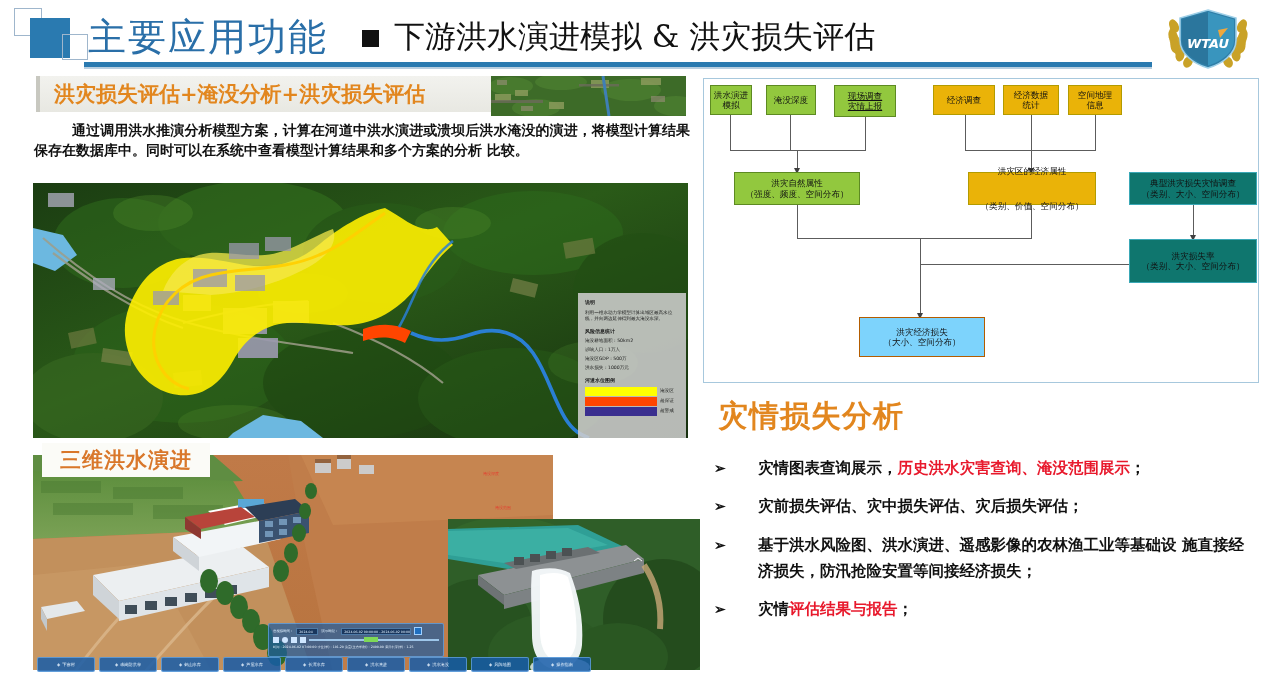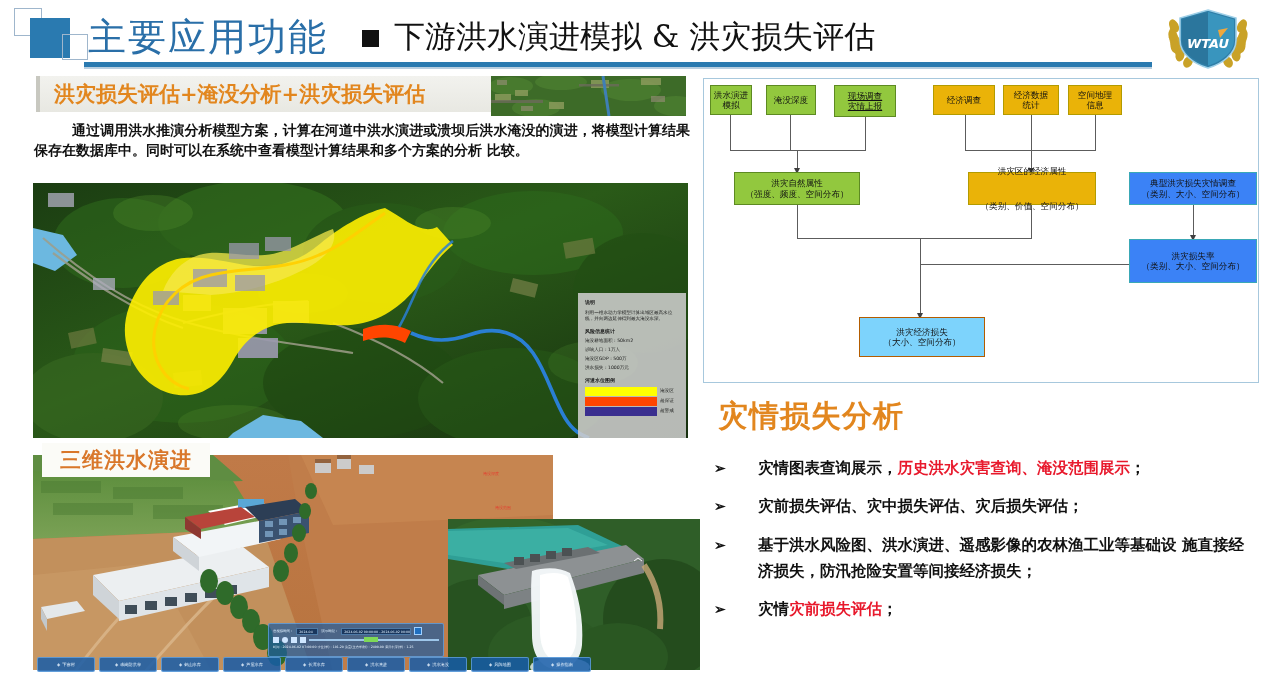--- a/index.html
+++ b/index.html
@@ -149,21 +149,21 @@
     border:1px solid #a7c8dd; background:#fff;
   }
   .node {
     position:absolute; border:1px solid #7a7a4a;
     font-family:"DejaVu Serif","Liberation Serif",serif;
     display:flex; flex-direction:column; align-items:center; justify-content:center;
     text-align:center; line-height:1.18; color:#111;
   }
   .n-green { background:#92c83e; border-color:#5d8a22; }
   .n-yellow{ background:#eab308; border-color:#b39b00; }
-  .n-cyan  { background:#3b82f6; border-color:#3aa8b6; }
+  .n-cyan  { background:#0f766e; border-color:#3aa8b6; }
   .n-orange{ background:#7dd3fc; border-color:#b35c00; }
   .node .l1 { font-size:8.6px; }
   .node .l2 { font-size:8.6px; }
   .edge { position:absolute; background:#5c5c5c; }
   .arrowhead {
     position:absolute; width:0;height:0;
     border-left:3.5px solid transparent; border-right:3.5px solid transparent;
     border-top:6px solid #3f3f3f;
   }
 
@@ -683,18 +683,18 @@
   </div>
   <div class="bullet-item">
     <div class="bullet-mark">➢</div>
     <div class="bullet-text">
       <span>基于洪水风险图、洪水演进、遥感影像的农林渔工业等基础设 施直接经济损失，防汛抢险安置等间接经济损失；</span>
     </div>
   </div>
   <div class="bullet-item">
     <div class="bullet-mark">➢</div>
     <div class="bullet-text">
-      <span>灾情</span><span class="red">灾前损失评估</span><span>；</span>
+      <span>灾情</span><span class="red">评估结果与报告</span><span>；</span>
     </div>
   </div>
 </div>
 
 <div class="bottom-rule"></div>
 
 </body></html>

